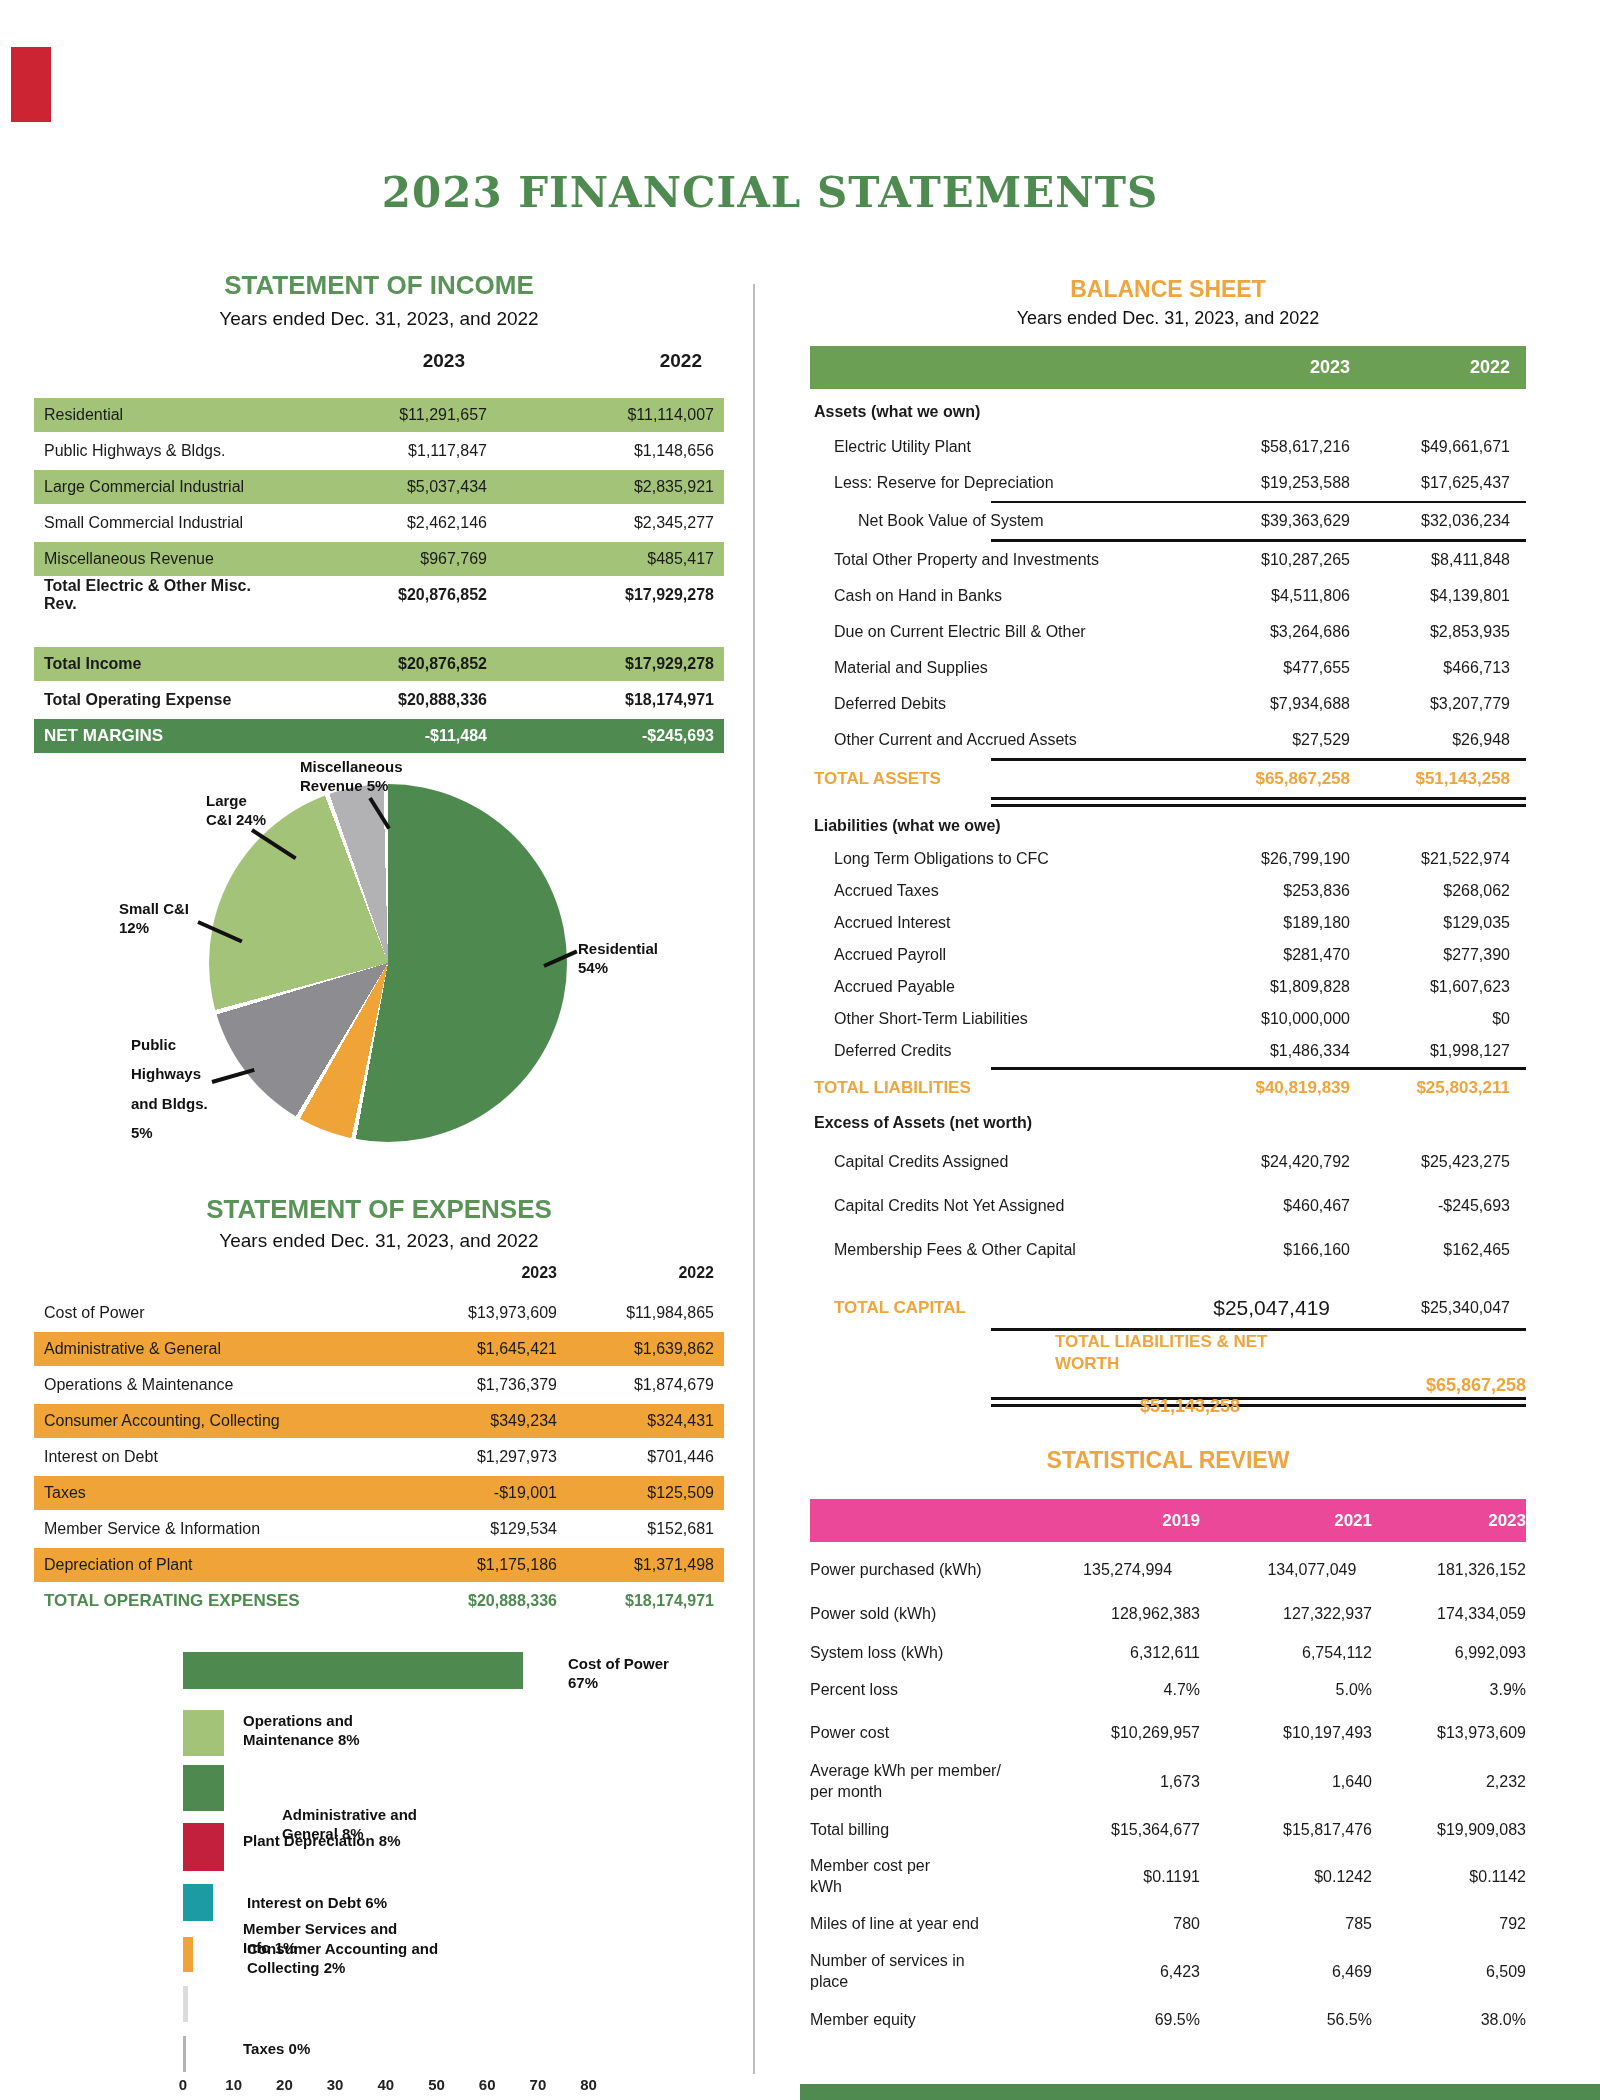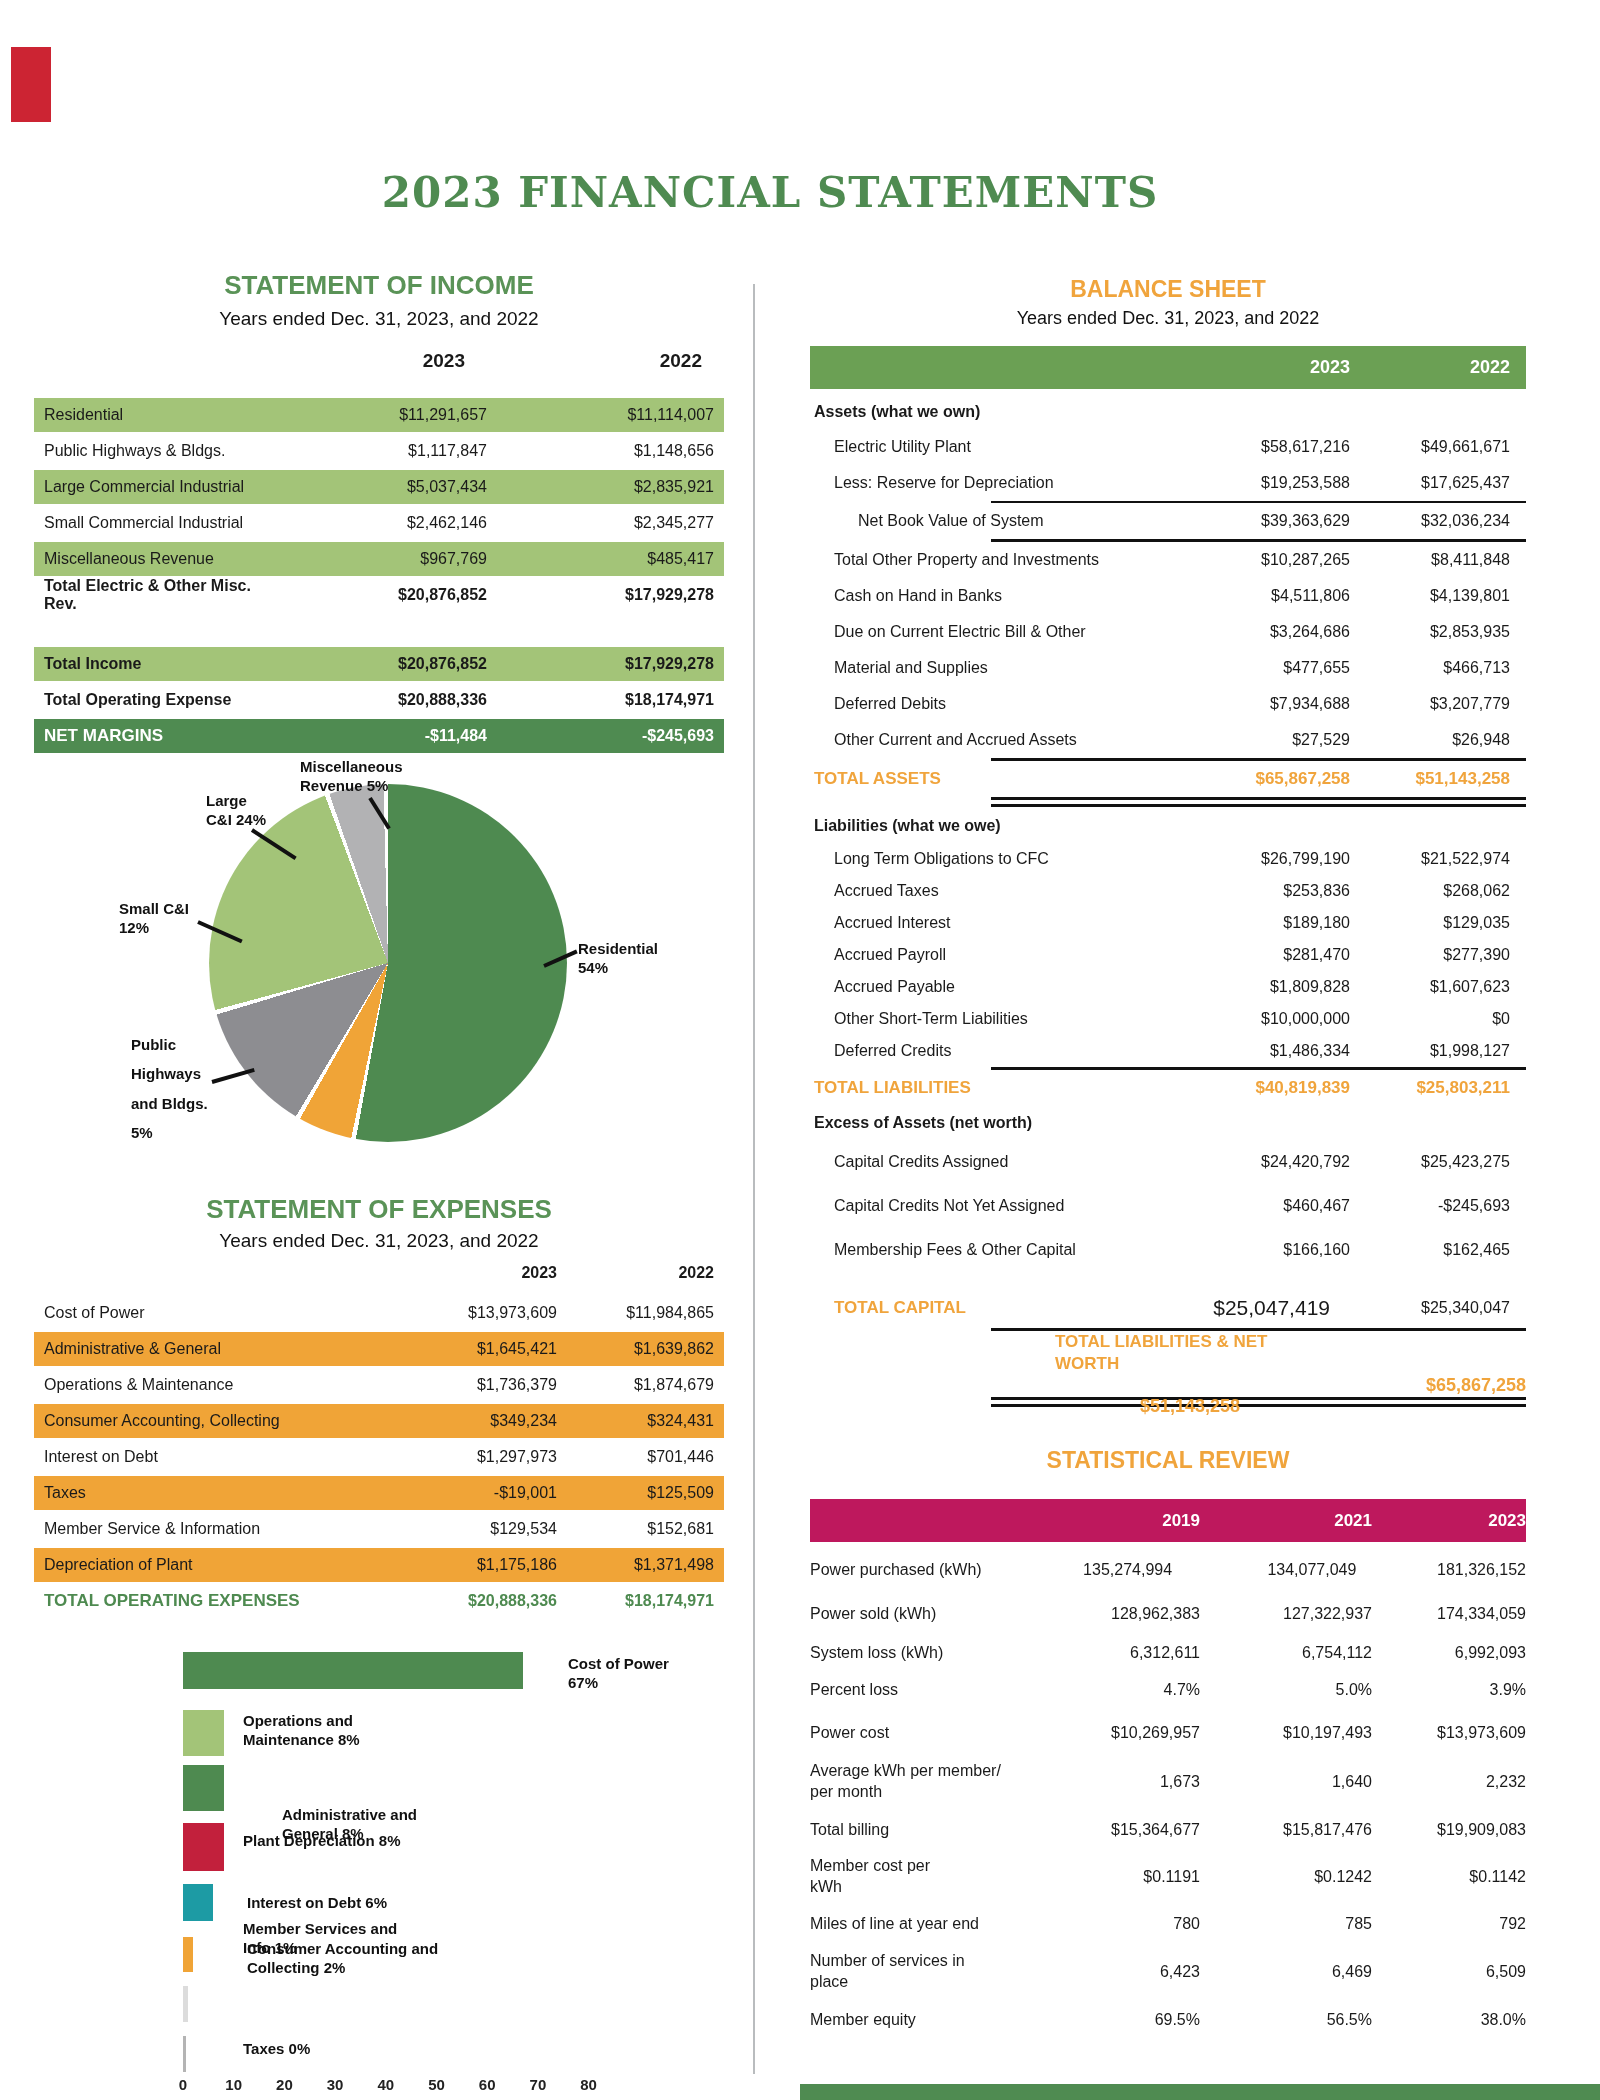--- a/index.html
+++ b/index.html
@@ -58,21 +58,21 @@
   .tot .b1,.tot .b2{font-size:17px;}
   .blk{color:#1a1a1a;}
   .rule2{border-top:2px solid #111;margin-left:181px;}
   .rule3{border-top:3px solid #111;margin-left:181px;}
   .dbl{border-top:3px solid #111;border-bottom:3px solid #111;height:4px;margin-left:181px;margin-bottom:2px;}
   .trow{height:40px;gap:20px;}
   .tlnw{height:66px;flex-direction:column;}
   .tlnw .bl0{line-height:1.3;}
   .innerw{display:inline-block;}
   
-  .stat-band{height:43px;background:#be185d;display:flex;align-items:center;margin-top:18px;}
+  .stat-band{height:43px;background:#ec4899;display:flex;align-items:center;margin-top:18px;}
   .syr{color:#fff;font-weight:bold;font-size:17px;text-align:right;}
   .srow{display:flex;align-items:center;font-size:16px;}
   .srow .sl{width:215px;line-height:1.3;}
   .s1{width:175px;text-align:right;}
   .s2{width:172px;text-align:right;}
   .s3{width:154px;text-align:right;}
   .sy0{width:215px;}
 </style>
 </head>
 <body>

